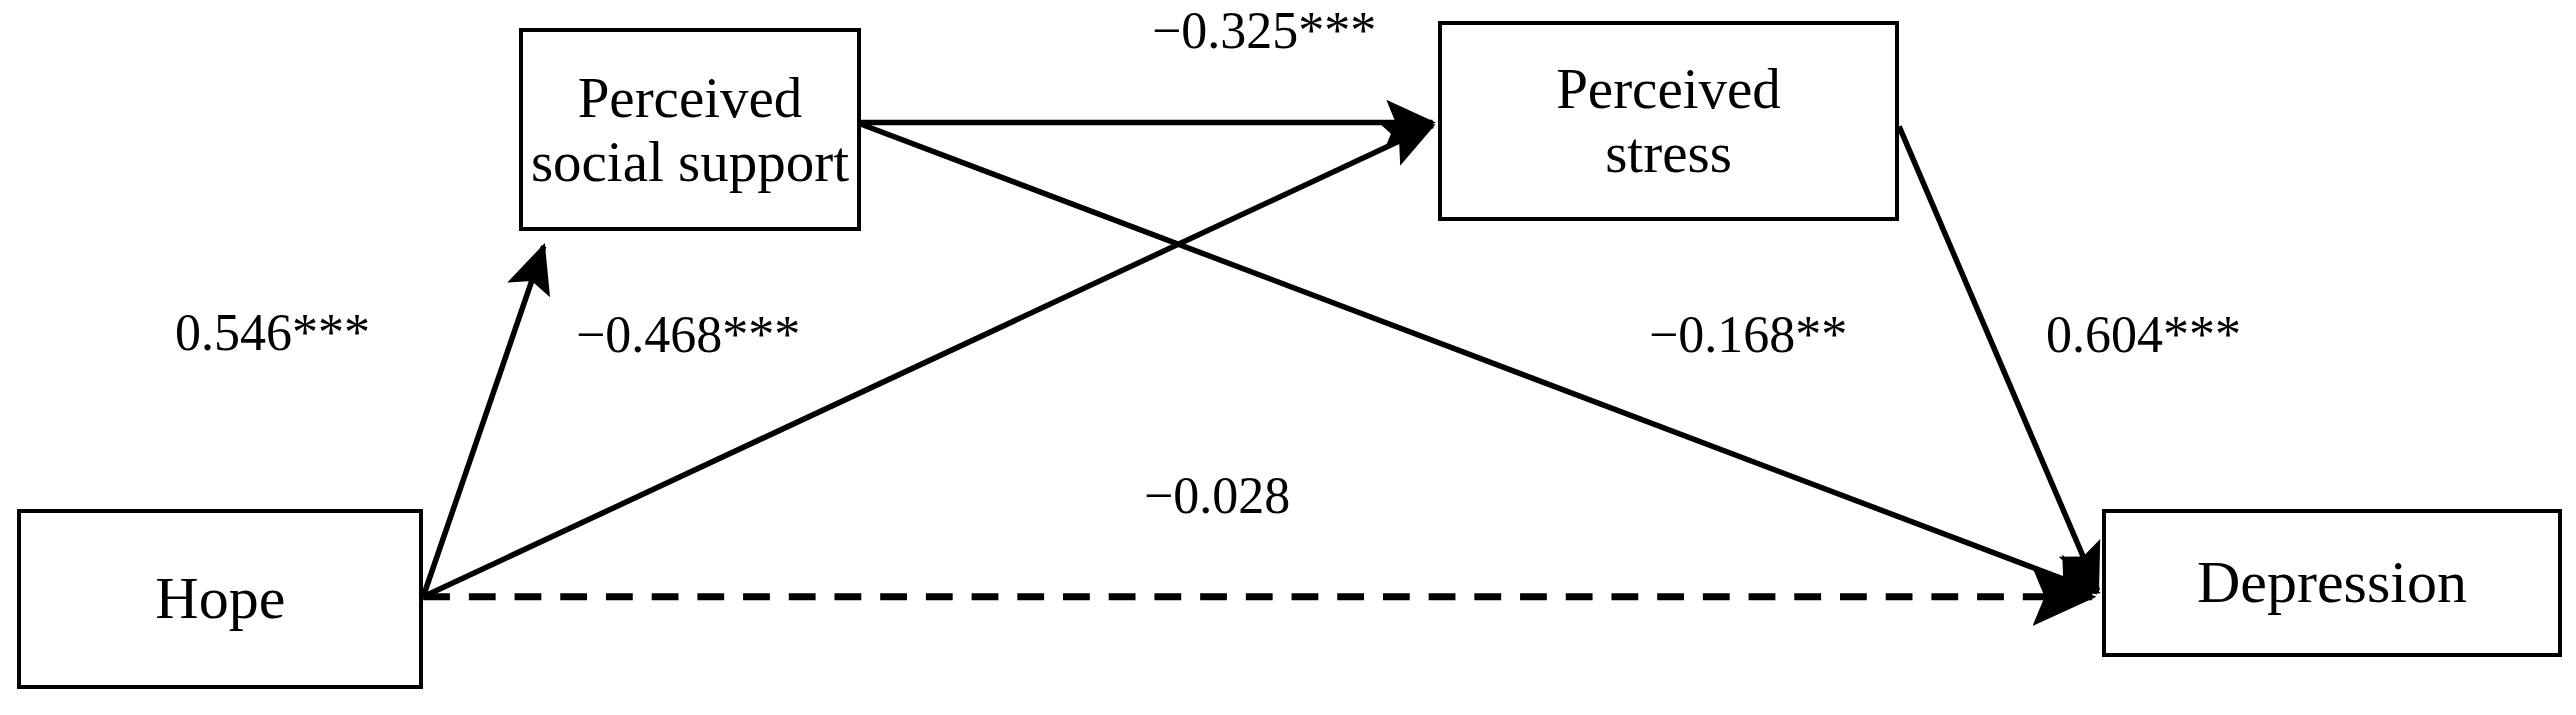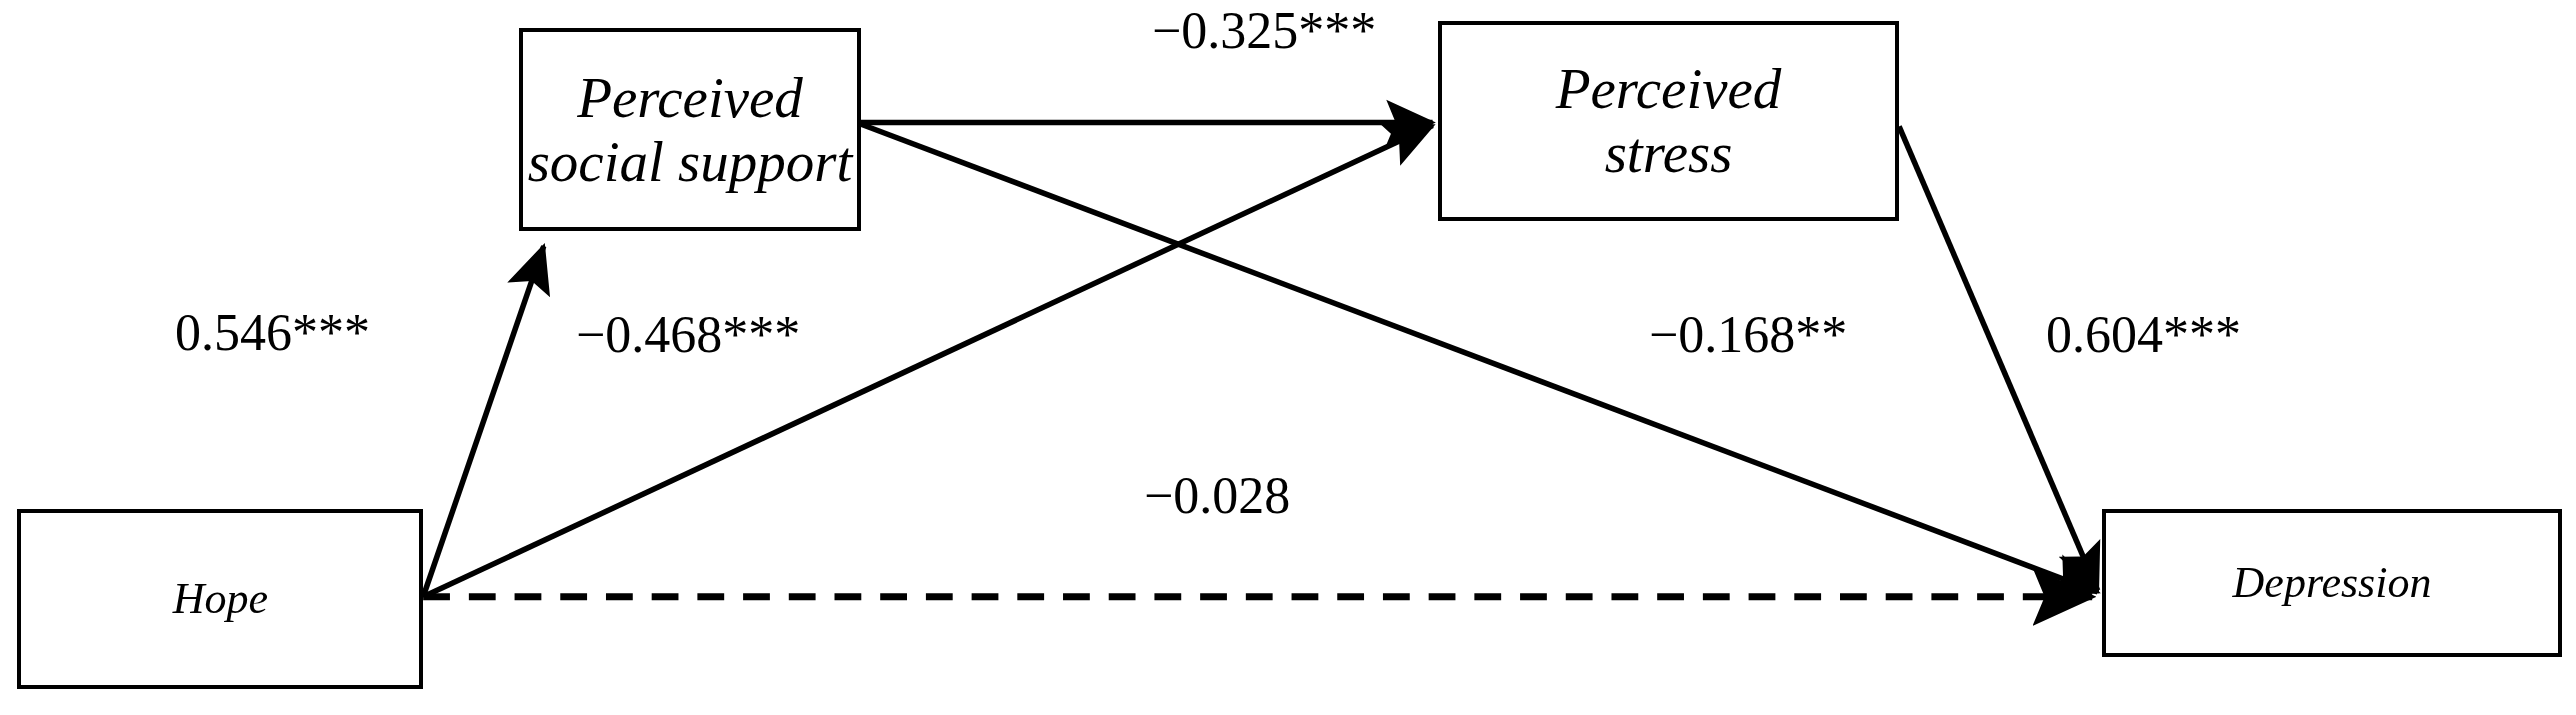--- a/index.html
+++ b/index.html
@@ -31,26 +31,25 @@
     background: #ffffff;
     border: 4.7px solid #000000;
     display: flex;
     flex-direction: column;
     align-items: center;
     justify-content: center;
     text-align: center;
     color: #000000;
     line-height: 1.12;
     z-index: 5;
-    font-style: italic;
   }
   .node-label {
     display: block;
     white-space: nowrap;
-    font-size: 44px;
+    font-size: 60px;
   }
   .node-box.two-line .node-label {
     font-size: 57px;
   }
   #node-pss {
     left: 519px;
     top: 28px;
     width: 342px;
     height: 203px;
   }

